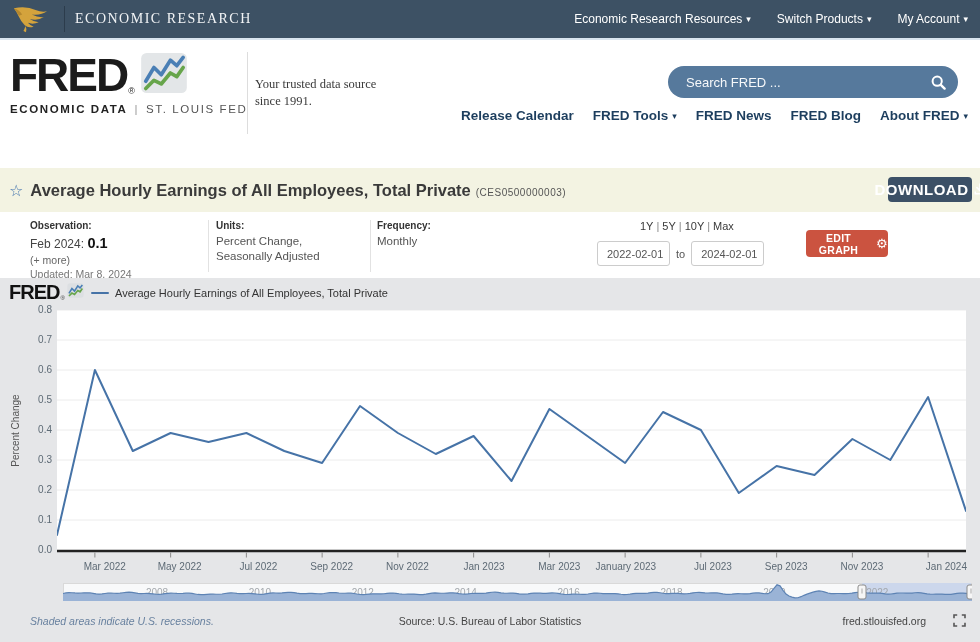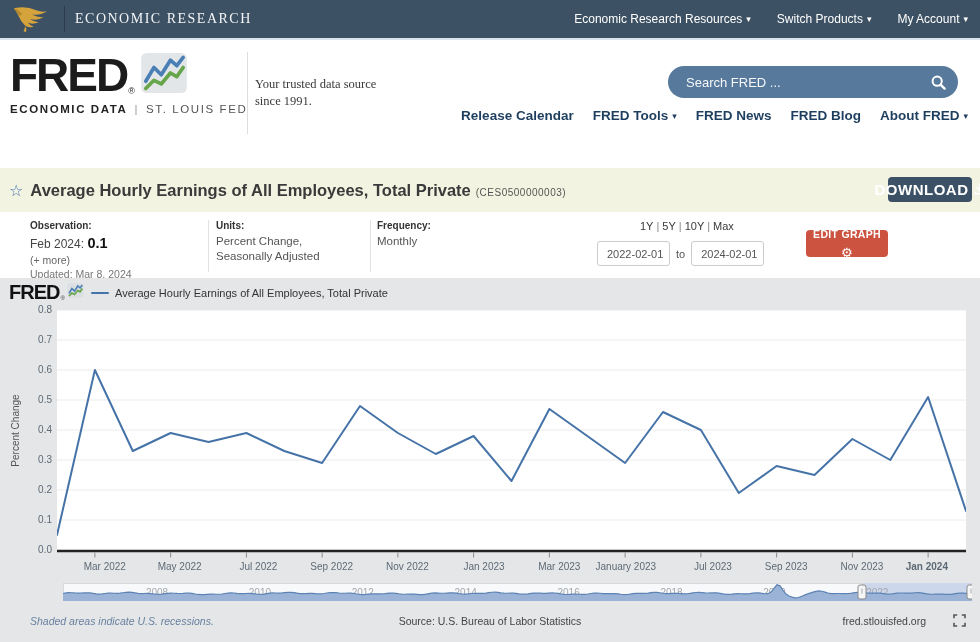--- a/index.html
+++ b/index.html
@@ -72,21 +72,21 @@
   .range-presets { position:absolute; left:640px; top:8px; font-size:11px; color:#3a3a3a; }
   .range-presets .preset { cursor:pointer; }
   .range-presets .psep { color:#888; margin:0 3px; }
   .date-row { position:absolute; left:597px; top:29px; display:flex; align-items:center; gap:6px; }
   .date-input { width:73px; height:25px; border:1px solid #ccc; border-radius:3px; font-size:11px; color:#555;
                 padding-left:9px; font-family:"Liberation Sans","DejaVu Sans",sans-serif; }
   .to-label { font-size:11px; color:#555; }
   .edit-graph-btn { position:absolute; right:8px; top:18px; width:82px; height:27px; background:#cb5340; color:#fff;
                     border:none; border-radius:4px; font-size:10.5px; font-weight:700; letter-spacing:0.3px;
                     display:flex; align-items:center; justify-content:center; gap:5px; cursor:pointer;
-                    font-family:"Liberation Sans","DejaVu Sans",sans-serif;flex-direction:column; }
+                    font-family:"Liberation Sans","DejaVu Sans",sans-serif; }
   .gear { font-family:"DejaVu Sans",sans-serif; font-size:13px; font-weight:400; }
 
   
   .chart-section { position:absolute; left:0; top:278px; width:980px; height:364px; background:#e5e6e8; }
   .mini-fred { position:absolute; left:9px; top:4px; display:flex; align-items:flex-end; cursor:pointer; }
   .mini-fred-word { font-size:20px; font-weight:800; letter-spacing:-1px; color:#111; line-height:1; }
   .mini-reg { font-size:6px; color:#333; margin:0 2px 1px 1px; }
   .legend { position:absolute; left:91px; top:9px; display:flex; align-items:center; gap:6px; }
   .legend-dash { width:18px; height:0; border-top:2.5px solid #4673a7; border-radius:2px; }
   .legend-text { font-size:11px; color:#333; }
@@ -276,21 +276,21 @@
         <div class="xtick" style="left: 170.625px;">May 2022</div>
         <div class="xtick" style="left: 246.375px;">Jul 2022</div>
         <div class="xtick" style="left: 322.125px;">Sep 2022</div>
         <div class="xtick" style="left: 397.875px;">Nov 2022</div>
         <div class="xtick" style="left: 473.625px;">Jan 2023</div>
         <div class="xtick" style="left: 549.375px;">Mar 2023</div>
         <div class="xtick" style="left: 625.125px;">January 2023</div>
         <div class="xtick" style="left: 700.875px;">Jul 2023</div>
         <div class="xtick" style="left: 776.625px;">Sep 2023</div>
         <div class="xtick" style="left: 852.375px;">Nov 2023</div>
-        <div class="xtick" style="left: 917px; font-weight: bold;">Jan 2024</div>
+        <div class="xtick" style="left: 936px;">Jan 2024</div>
       </div>
     <div class="slider-wrap">
       <svg id="slider-svg" width="909" height="18">
           <rect x="0.5" y="0.5" width="908" height="17" fill="#f8f9fa" stroke="#d9d9d9"></rect>
           <rect x="799" y="0" width="109" height="18" fill="#ccd7ec"></rect>
           <text x="94" y="13" text-anchor="middle" fill="#a3a8ad" font-size="10" font-family="Liberation Sans, DejaVu Sans, sans-serif">2008</text>
           <text x="196.9" y="13" text-anchor="middle" fill="#a3a8ad" font-size="10" font-family="Liberation Sans, DejaVu Sans, sans-serif">2010</text>
           <text x="299.8" y="13" text-anchor="middle" fill="#a3a8ad" font-size="10" font-family="Liberation Sans, DejaVu Sans, sans-serif">2012</text>
           <text x="402.70000000000005" y="13" text-anchor="middle" fill="#a3a8ad" font-size="10" font-family="Liberation Sans, DejaVu Sans, sans-serif">2014</text>
           <text x="505.6" y="13" text-anchor="middle" fill="#a3a8ad" font-size="10" font-family="Liberation Sans, DejaVu Sans, sans-serif">2016</text>

